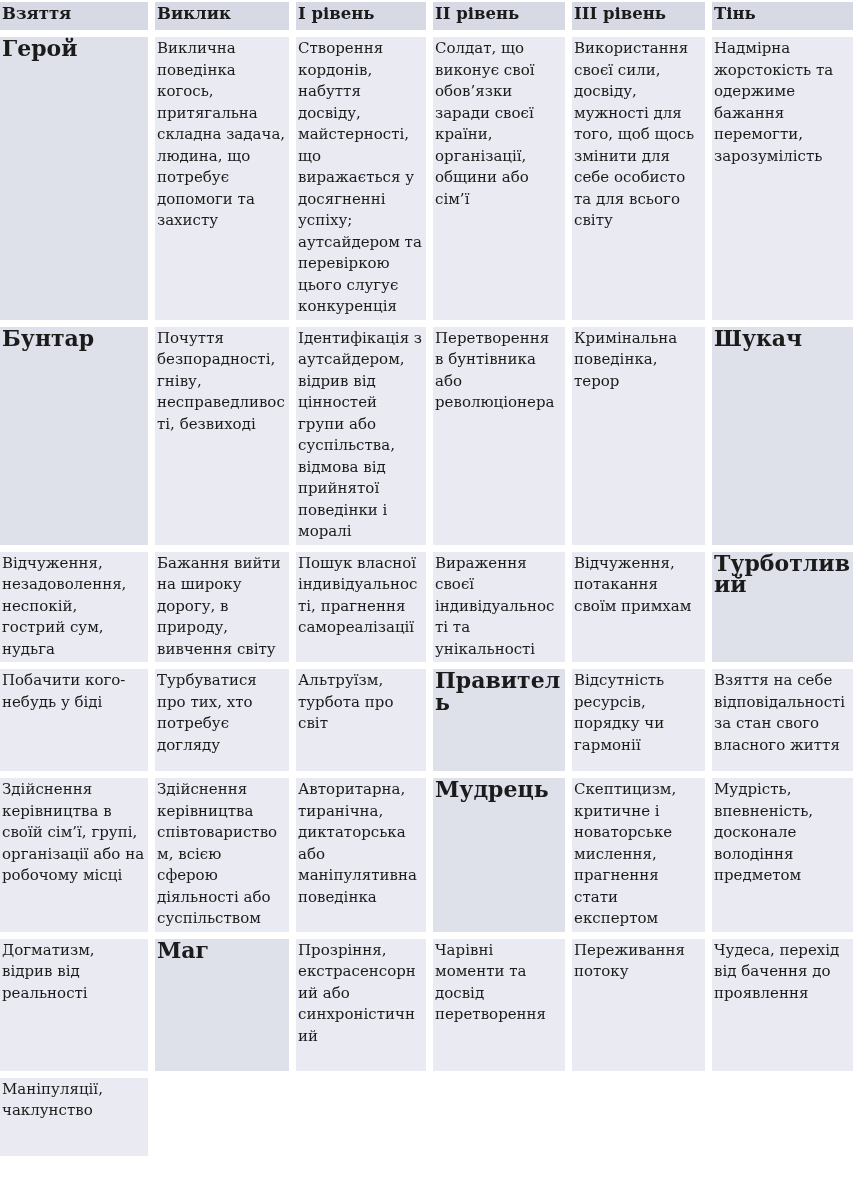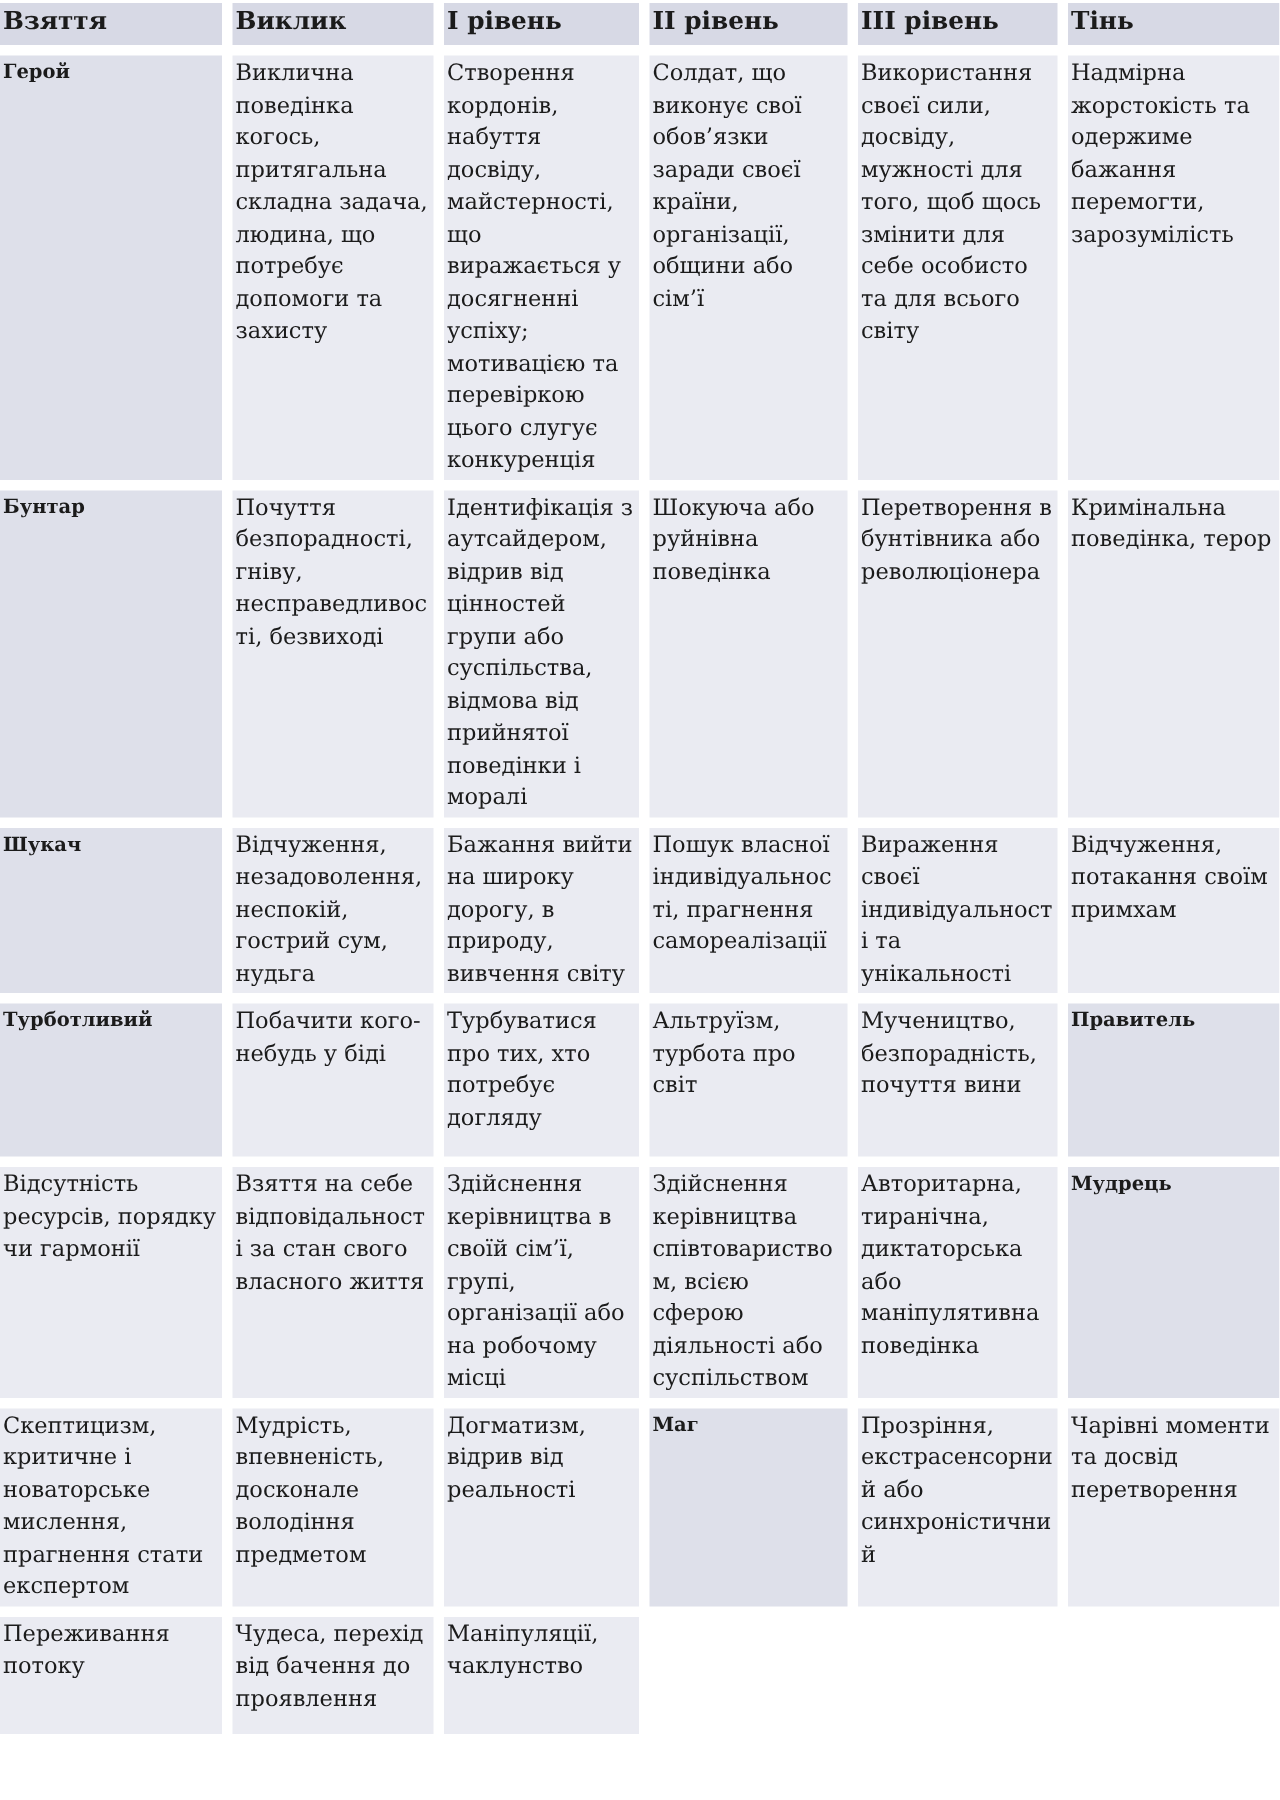--- a/index.html
+++ b/index.html
@@ -43,62 +43,60 @@
   .cell.head{
     background:var(--header-bg);
     font-weight:bold;
     font-size:16.5px;
     line-height:22px;
     hyphens:none;
   }
   .cell.rowhead{
     background:var(--rowhead-bg);
     font-weight:bold;
-    font-size:13px;
+    font-size:22px;
     hyphens:none;
   }
 </style>
 </head>
 <body>
 
 <div class="archetype-table">
 
   <div class="cell head">Взяття</div>
   <div class="cell head">Виклик</div>
   <div class="cell head">І рівень</div>
   <div class="cell head">ІІ рівень</div>
   <div class="cell head">ІІІ рівень</div>
   <div class="cell head">Тінь</div>
 
   <div class="cell rowhead">Герой</div>
   <div class="cell">Виклична поведінка когось, притягальна складна задача, людина, що потребує допомоги та захисту</div>
-  <div class="cell">Створення кордонів, набуття досвіду, майстерності, що виражається у досягненні успіху; мотивацією та перевіркою цього слугує конкуренція</div>
+  <div class="cell">Створення кордонів, набуття досвіду, майстерності, що виражається у досягненні успіху; аутсайдером та перевіркою цього слугує конкуренція</div>
   <div class="cell">Солдат, що виконує свої обов’язки заради своєї країни, організації, общини або сім’ї</div>
   <div class="cell">Використання своєї сили, досвіду, мужності для того, щоб щось змінити для себе особисто та для всього світу</div>
   <div class="cell">Надмірна жорстокість та одержиме бажання перемогти, зарозумілість</div>
 
   <div class="cell rowhead">Бунтар</div>
   <div class="cell">Почуття безпорадності, гніву, несправедливості, безвиході</div>
   <div class="cell">Ідентифікація з аутсайдером, відрив від цінностей групи або суспільства, відмова від прийнятої поведінки і моралі</div>
-  <div class="cell">Шокуюча або руйнівна поведінка</div>
   <div class="cell">Перетворення в бунтівника або революціонера</div>
   <div class="cell">Кримінальна поведінка, терор</div>
 
   <div class="cell rowhead">Шукач</div>
   <div class="cell">Відчуження, незадоволення, неспокій, гострий сум, нудьга</div>
   <div class="cell">Бажання вийти на широку дорогу, в природу, вивчення світу</div>
   <div class="cell">Пошук власної індивідуальності, прагнення самореалізації</div>
   <div class="cell">Вираження своєї індивідуальності та унікальності</div>
   <div class="cell">Відчуження, потакання своїм примхам</div>
 
   <div class="cell rowhead">Турботливий</div>
   <div class="cell">Побачити кого-небудь у біді</div>
   <div class="cell">Турбуватися про тих, хто потребує догляду</div>
   <div class="cell">Альтруїзм, турбота про світ</div>
-  <div class="cell">Мучеництво, безпорадність, почуття вини</div>
 
   <div class="cell rowhead">Правитель</div>
   <div class="cell">Відсутність ресурсів, порядку чи гармонії</div>
   <div class="cell">Взяття на себе відповідальності за стан свого власного життя</div>
   <div class="cell">Здійснення керівництва в своїй сім’ї, групі, організації або на робочому місці</div>
   <div class="cell">Здійснення керівництва співтовариством, всією сферою діяльності або суспільством</div>
   <div class="cell">Авторитарна, тиранічна, диктаторська або маніпулятивна поведінка</div>
 
   <div class="cell rowhead">Мудрець</div>
   <div class="cell">Скептицизм, критичне і новаторське мислення, прагнення стати експертом</div>

